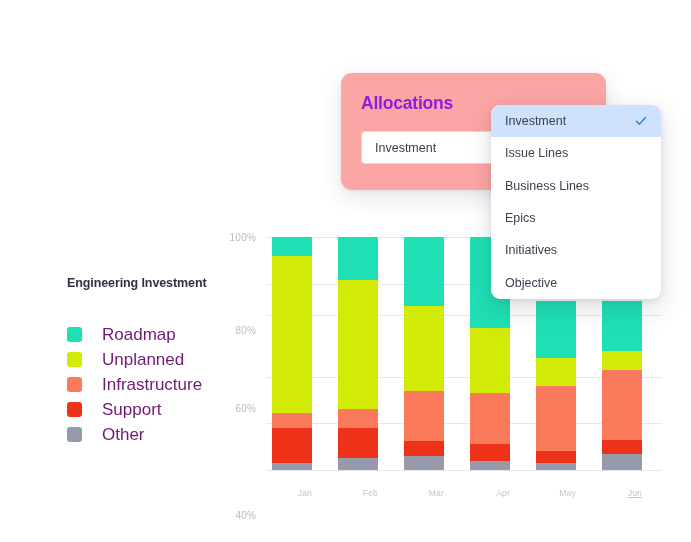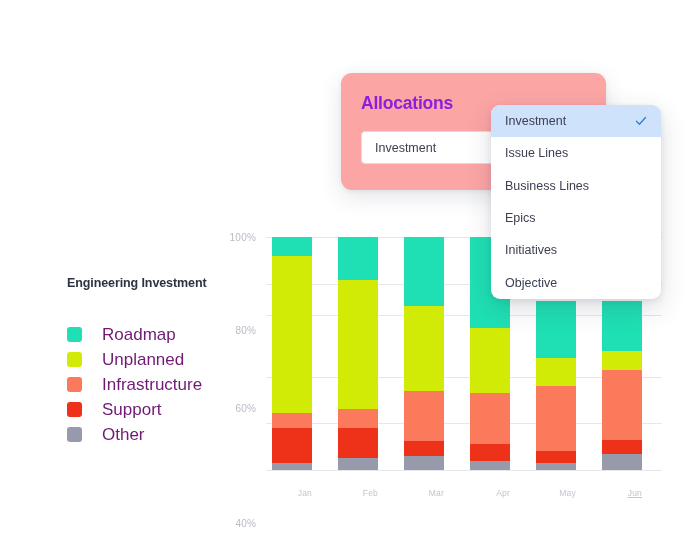--- a/index.html
+++ b/index.html
@@ -112,21 +112,21 @@
           <span class="legend-label">Other</span>
         </div>
       </div>
   </div>
 
   <div id="chart">
     <div id="plot">
         <div class="gridline" style="top: 233px;"></div>
         <div class="gridline" style="top: 186.4px;"></div>
         <div class="gridline" style="top: 139.8px;">
-          <span class="ytick" style="top: 146px; margin-left: 12px;">40%</span>
+          <span class="ytick" style="top: 138px; margin-left: 12px;">40%</span>
         </div>
         <div class="gridline" style="top: 78px; text-decoration: underline;">
           <span class="ytick" style="top: 93.2px;">60%</span>
         </div>
         <div class="gridline" style="top: 46.6px;">
           <span class="ytick" style="top: 46.6px;">80%</span>
         </div>
         <div class="gridline" style="top: 0px;">
           <span class="ytick" style="top: 0px;">100%</span>
         </div>

